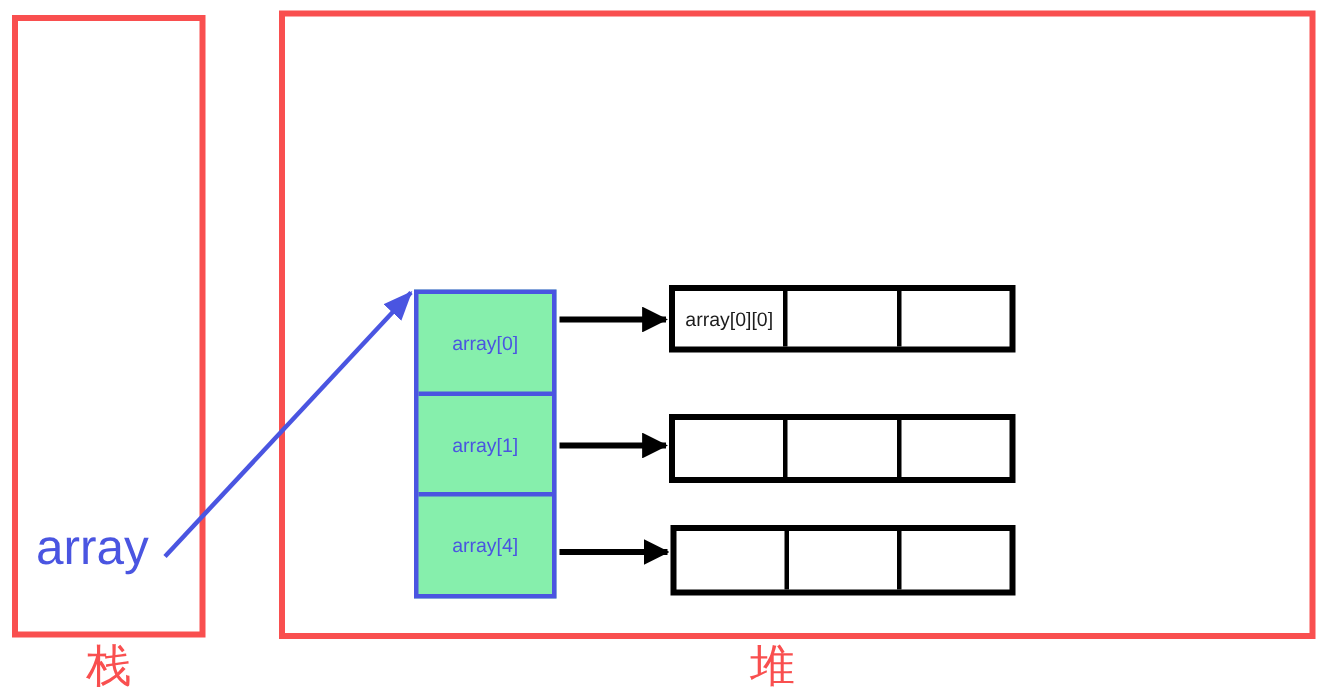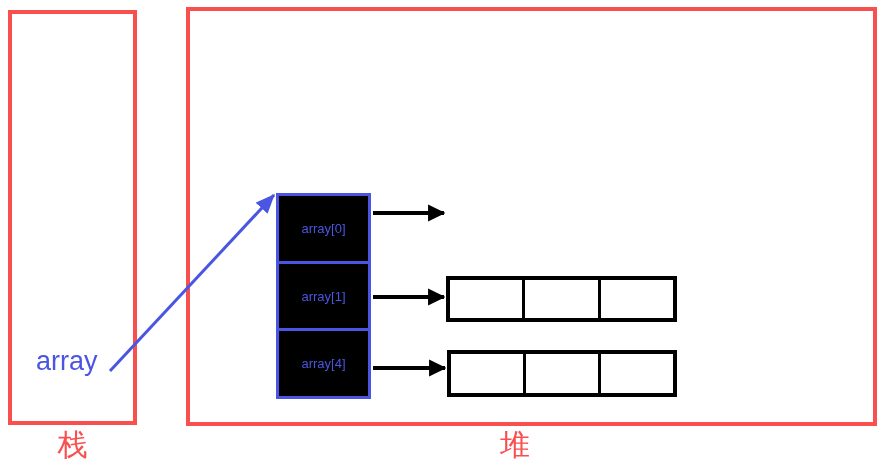--- a/index.html
+++ b/index.html
@@ -34,35 +34,35 @@
     font-size: 30px;
     line-height: 1;
     text-align: center;
   }
   .stack-label { left: 0; top: 430px; width: 145px; }
   .heap-label { left: 455px; top: 430px; width: 120px; }
 
   
   .var-label {
     position: absolute;
-    left: 36px; top: 347px;
+    left: 24px; top: 347px;
     color: var(--blue);
-    font-size: 27px;
+    font-size: 33px;
     line-height: 1.1;
   }
 
   
   .pointer-array {
     position: absolute;
     left: 276px; top: 193px;
     width: 95px; height: 206px;
     border: 3px solid var(--blue);
     display: flex;
     flex-direction: column;
-    background: #000000;
+    background: #86efac;
   }
   .pointer-cell {
     flex: 1;
     display: flex;
     align-items: center;
     justify-content: center;
     color: var(--blue);
     font-size: 13px;
   }
   .pointer-cell + .pointer-cell { border-top: 3px solid var(--blue); }
@@ -111,20 +111,25 @@
 
   <div class="heap-box"></div>
   <div class="region-label heap-label">堆</div>
 
   <div class="pointer-array">
     <div class="pointer-cell">array[0]</div>
     <div class="pointer-cell">array[1]</div>
     <div class="pointer-cell">array[4]</div>
   </div>
 
+  <div class="row-array row-array-0">
+    <div class="row-cell">array[0][0]</div>
+    <div class="row-cell"></div>
+    <div class="row-cell"></div>
+  </div>
   <div class="row-array row-array-1">
     <div class="row-cell"></div>
     <div class="row-cell"></div>
     <div class="row-cell"></div>
   </div>
   <div class="row-array row-array-2">
     <div class="row-cell"></div>
     <div class="row-cell"></div>
     <div class="row-cell"></div>
   </div>

